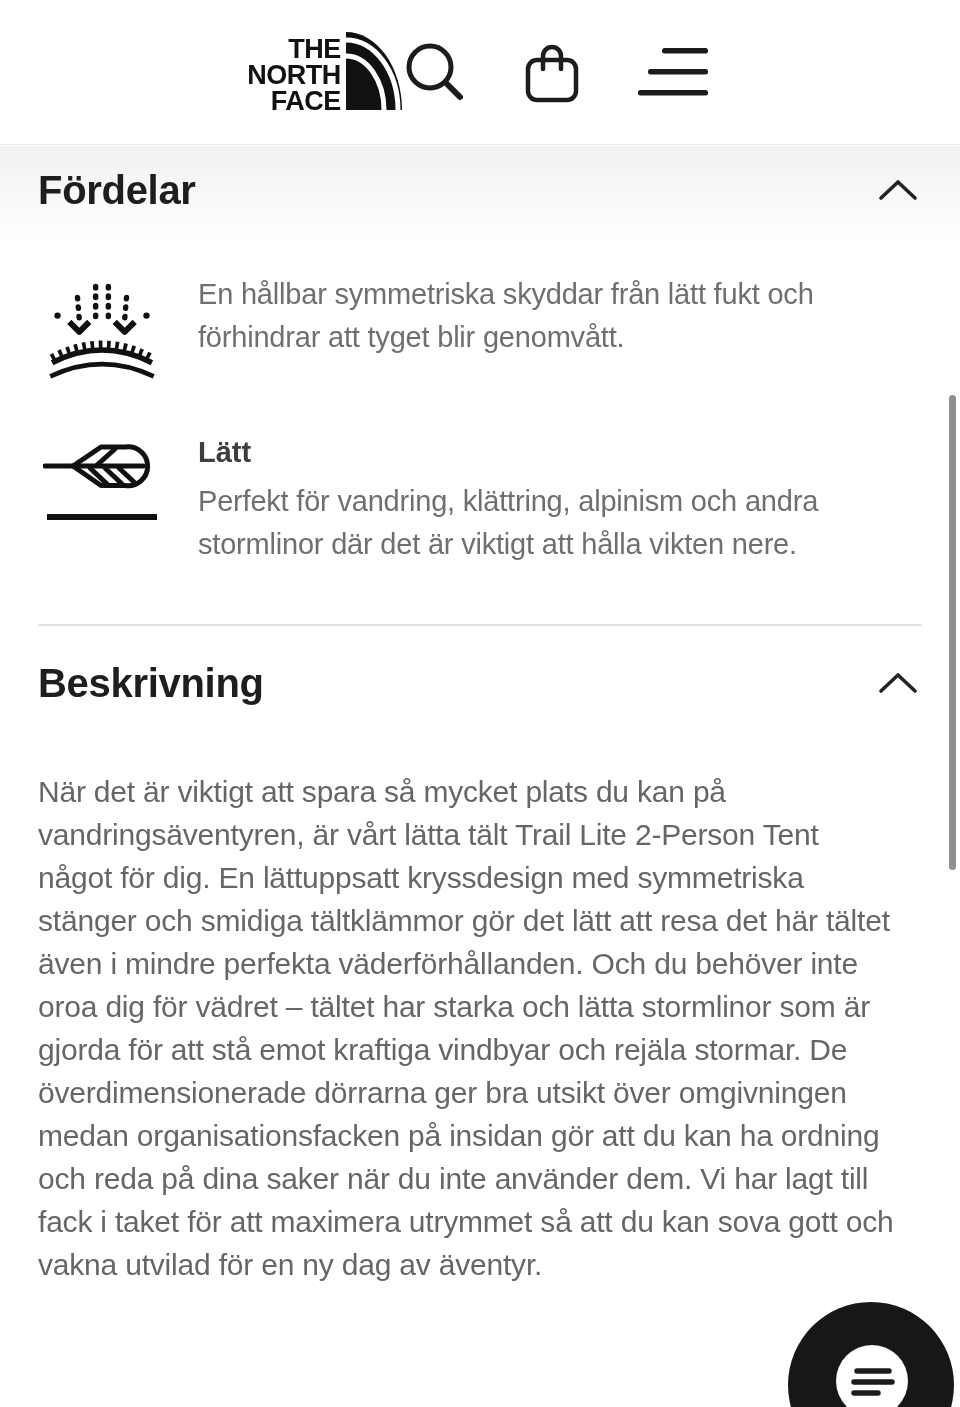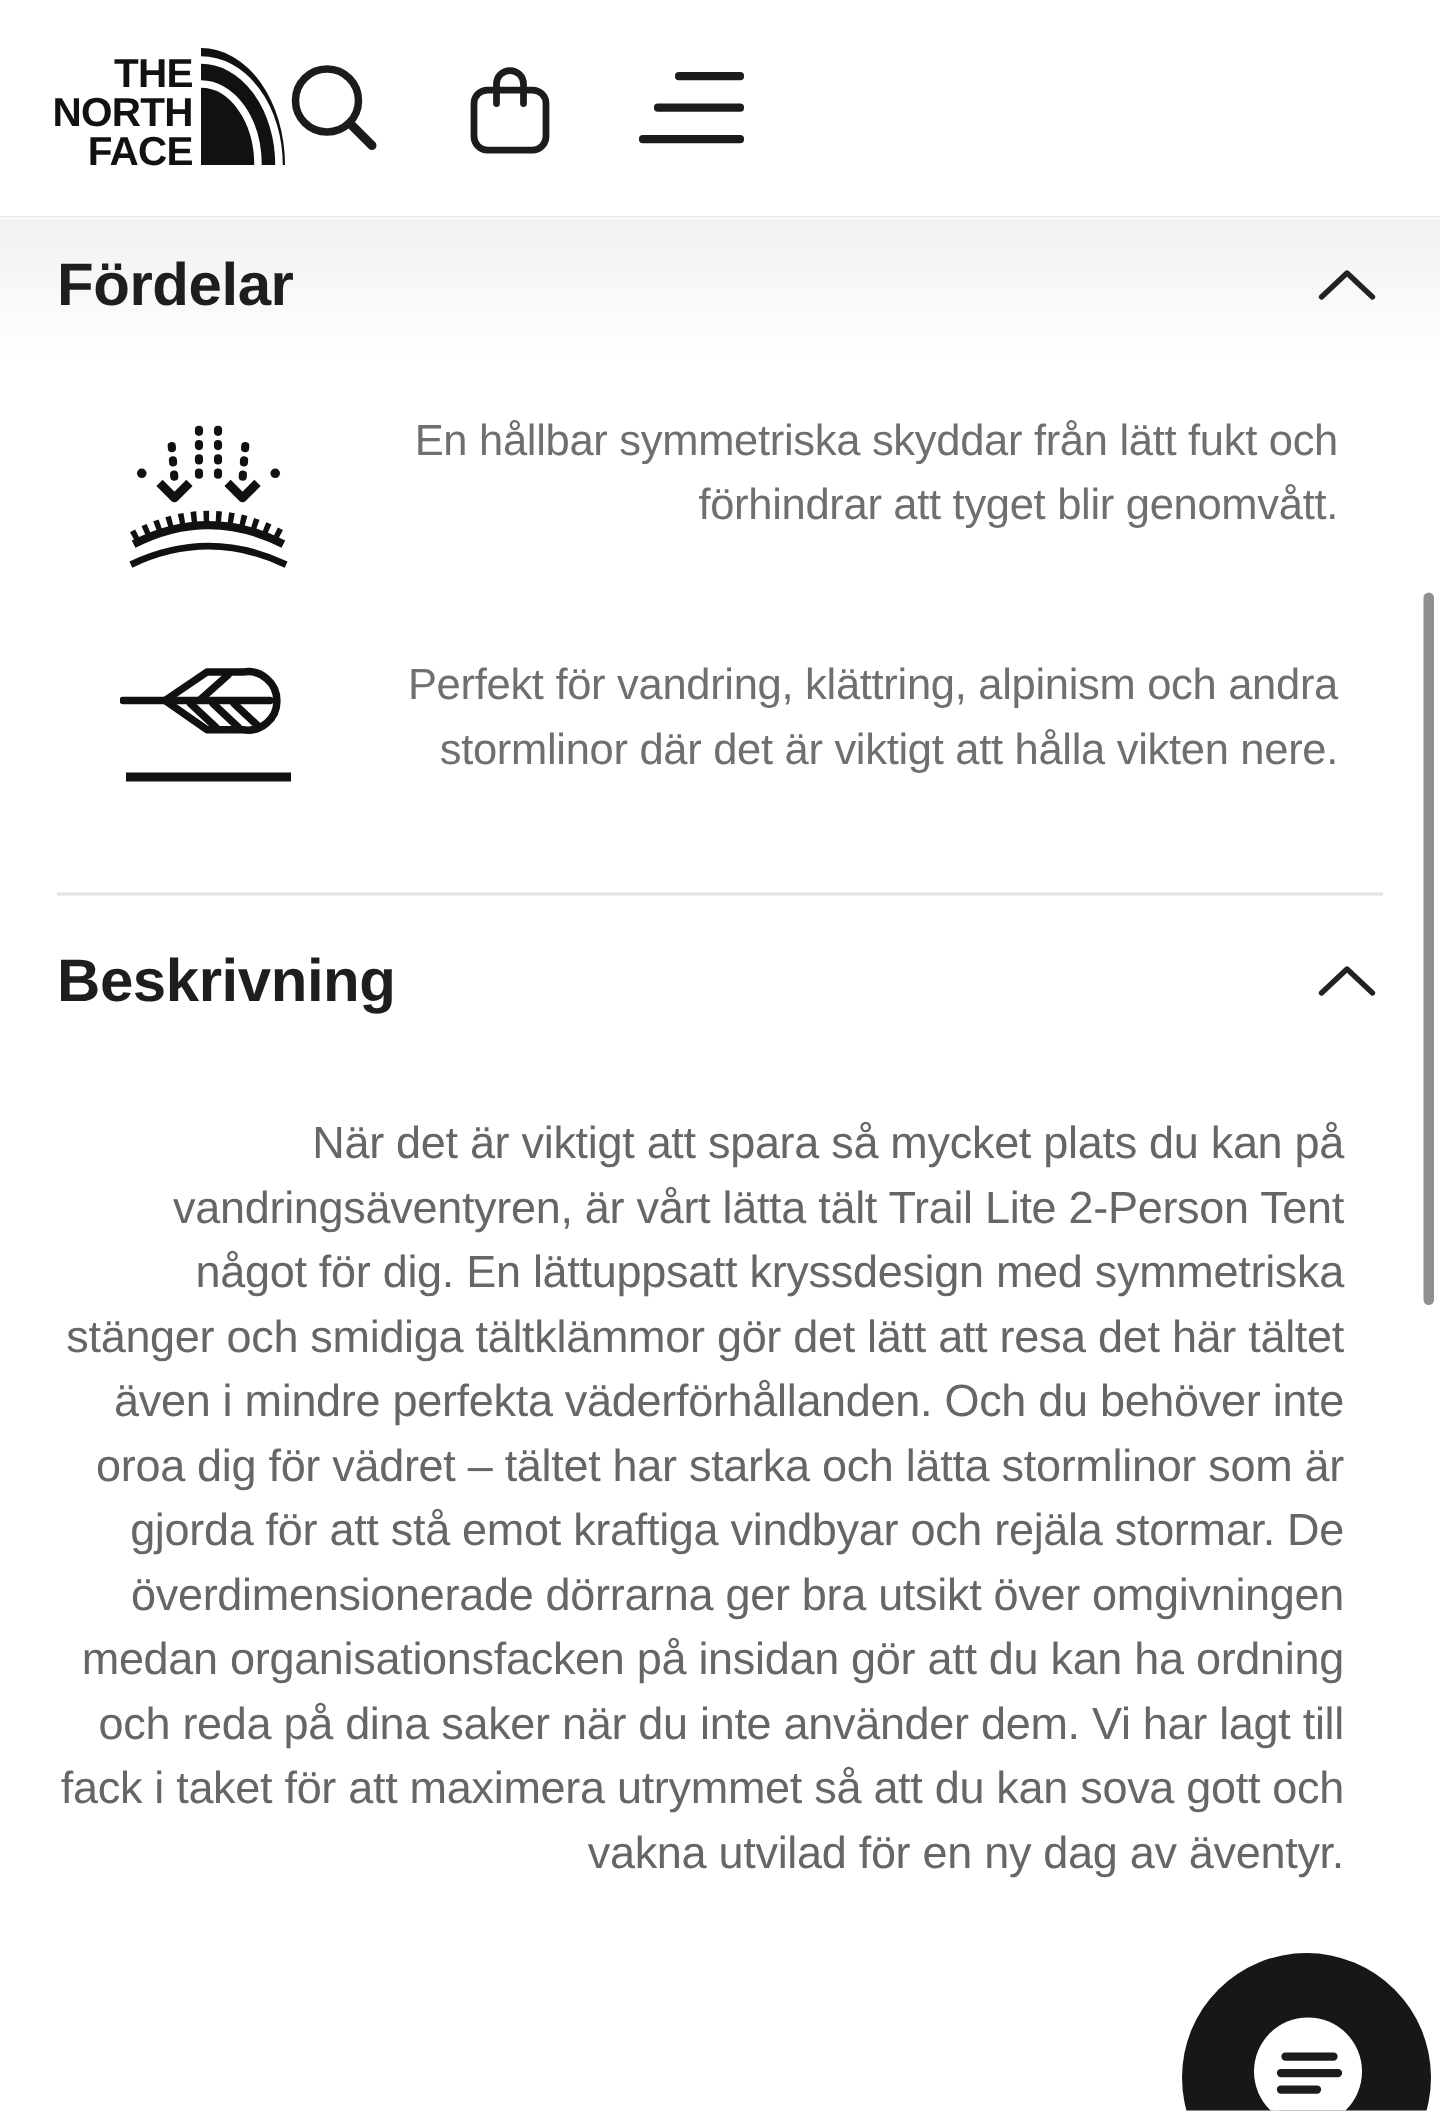--- a/index.html
+++ b/index.html
@@ -5,39 +5,39 @@
   html,body{margin:0;padding:0;}
   body{
     width:960px;height:1407px;position:relative;overflow:hidden;
     background:#ffffff;
     font-family:"Liberation Sans", sans-serif;
     -webkit-font-smoothing:antialiased;
   }
   
   .header{
     height:145px;background:#ffffff;display:flex;align-items:center;
-    justify-content:flex-start;padding:0 40px 0 35px;box-sizing:border-box;
+    justify-content:center;padding:0 40px 0 35px;box-sizing:border-box;
     border-bottom:1px solid #e9e9e9;position:relative;z-index:3;
   }
   .header-shadow{
     position:absolute;left:0;top:146px;width:100%;height:95px;
     background:linear-gradient(#f1f1f1,rgba(255,255,255,0));
     pointer-events:none;z-index:1;
   }
   .logo{display:flex;align-items:flex-start;cursor:pointer;}
   .logo-text{
     display:flex;flex-direction:column;align-items:flex-end;
     font-weight:700;font-size:27px;line-height:26px;letter-spacing:-0.5px;
     color:#111;padding-top:6px;
   }
   .logo-dome{margin-left:3px;}
   .header-icons{display:flex;align-items:center;gap:56px;}
   .hicon{display:block;cursor:pointer;}
   
-  .content{position:relative;z-index:2;padding:0 38px;box-sizing:border-box;text-align:right;}
+  .content{position:relative;z-index:2;padding:0 38px;box-sizing:border-box;}
   .section-head{
     display:flex;align-items:center;justify-content:space-between;
   }
   .section-head h2{
     margin:0;font-size:40px;font-weight:600;color:#1e1e1e;
     letter-spacing:-0.3px;line-height:1.15;
   }
   .benefits-head{padding-top:22px;}
   .chev-btn{background:none;border:none;padding:4px;cursor:pointer;line-height:0;}
   .benefits-list{margin-top:60px;display:flex;flex-direction:column;gap:48px;}
@@ -147,20 +147,21 @@
             <path d="M30,25 H100"></path>
             <path d="M54,24 L72,8"></path>
             <path d="M47,27 L64,43"></path>
             <path d="M62,27 L79,43"></path>
             <path d="M76,27 L92,42"></path>
           </g>
           <line x1="4" y1="76" x2="114" y2="76" stroke="#111" stroke-width="6"></line>
         </svg>
       </div>
       <div class="benefit-text">
+        <p class="benefit-title">Lätt</p>
         <p class="benefit-desc">Perfekt för vandring, klättring, alpinism och andra stormlinor där det är viktigt att hålla vikten nere.</p>
       </div>
     </div>
 
   </div>
 
   <hr class="divider">
 
   <div class="section-head desc-head">
     <h2>Beskrivning</h2>

